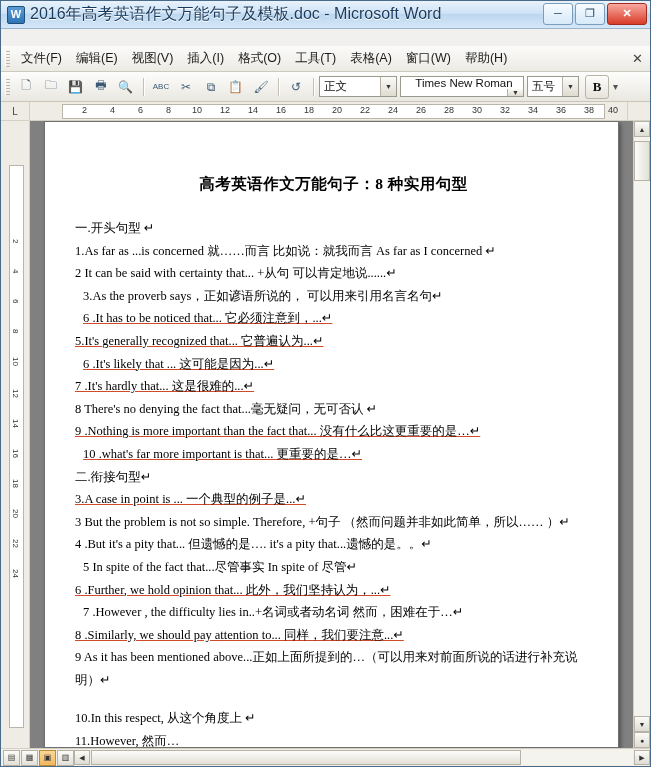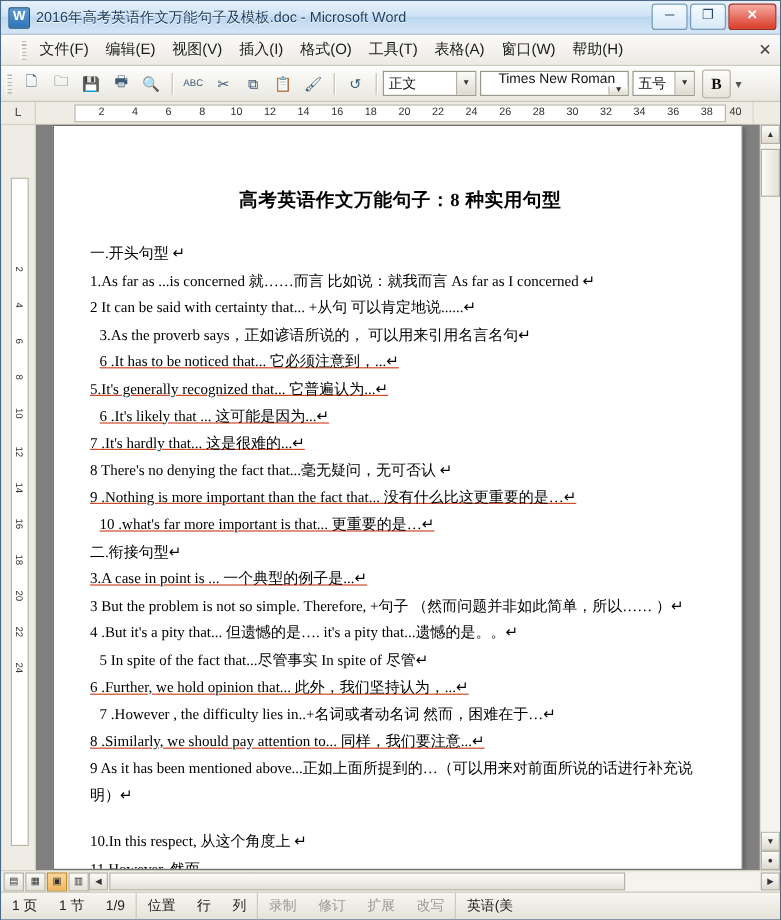--- a/index.html
+++ b/index.html
@@ -26,39 +26,39 @@
     box-sizing:border-box;
     position:relative;
   }
   .title-icon{
     width:16px;height:16px;margin-right:5px;flex:0 0 16px;
     background:linear-gradient(to bottom,#5b9bd5,#2e75b6);
     border:1px solid #1f4e79;border-radius:2px;
     color:#fff;font-size:11px;font-weight:bold;line-height:14px;text-align:center;
   }
   .title-text{
-    font-size:12px;color:#1a3a5c;white-space:nowrap;overflow:hidden;
+    font-size:16px;color:#1a3a5c;white-space:nowrap;overflow:hidden;
     text-shadow:0 1px 0 #fff;
   }
   .win-buttons{position:absolute;right:3px;top:2px;display:flex;gap:2px;}
   .win-btn{
     width:28px;height:20px;border:1px solid #7a9dbb;border-radius:3px;
     background:linear-gradient(to bottom,#f6fbff,#d7e9f8);
     font-size:11px;line-height:18px;text-align:center;color:#25476a;
   }
   .win-btn.close{
     background:linear-gradient(to bottom,#f7a9a0,#d93b28);
     border-color:#a32a1c;color:#fff;width:38px;font-weight:bold;
   }
   
   .menubar{
     height:26px;flex:0 0 26px;display:flex;align-items:center;
     background:linear-gradient(to bottom,#fbfbfa,#eceae4);
     border-bottom:1px solid #cdc9bd;
-    padding-left:16px;box-sizing:border-box;position:relative;
+    padding-left:4px;box-sizing:border-box;position:relative;margin-top:17px;
   }
   .grip{
     width:4px;height:16px;margin-right:4px;
     background-image:repeating-linear-gradient(to bottom,#bdb8ab 0,#bdb8ab 1px,transparent 1px,transparent 3px);
     border-left:1px solid #fff;
   }
   .menu-item{
     font-size:12.5px;color:#1b1b1b;padding:3px 7px;border-radius:2px;white-space:nowrap;
   }
   .menu-close{
@@ -374,27 +374,14 @@
       <div class="viewbtn active">▣</div>
       <div class="viewbtn">▥</div>
     </div>
     <div class="hs-left">◀</div>
     <div class="hs-track">
       <div class="hs-thumb"></div>
     </div>
     <div class="hs-right">▶</div>
   </div>
 
-  <div class="statusbar">
-    <div class="st-cell">1 页</div>
-    <div class="st-cell">1 节</div>
-    <div class="st-cell sep">1/9</div>
-    <div class="st-cell">位置</div>
-    <div class="st-cell">行</div>
-    <div class="st-cell sep">列</div>
-    <div class="st-cell st-dim">录制</div>
-    <div class="st-cell st-dim">修订</div>
-    <div class="st-cell st-dim">扩展</div>
-    <div class="st-cell st-dim sep">改写</div>
-    <div class="st-cell">英语(美</div>
-  </div>
 
 </div>
 
 </body></html>

